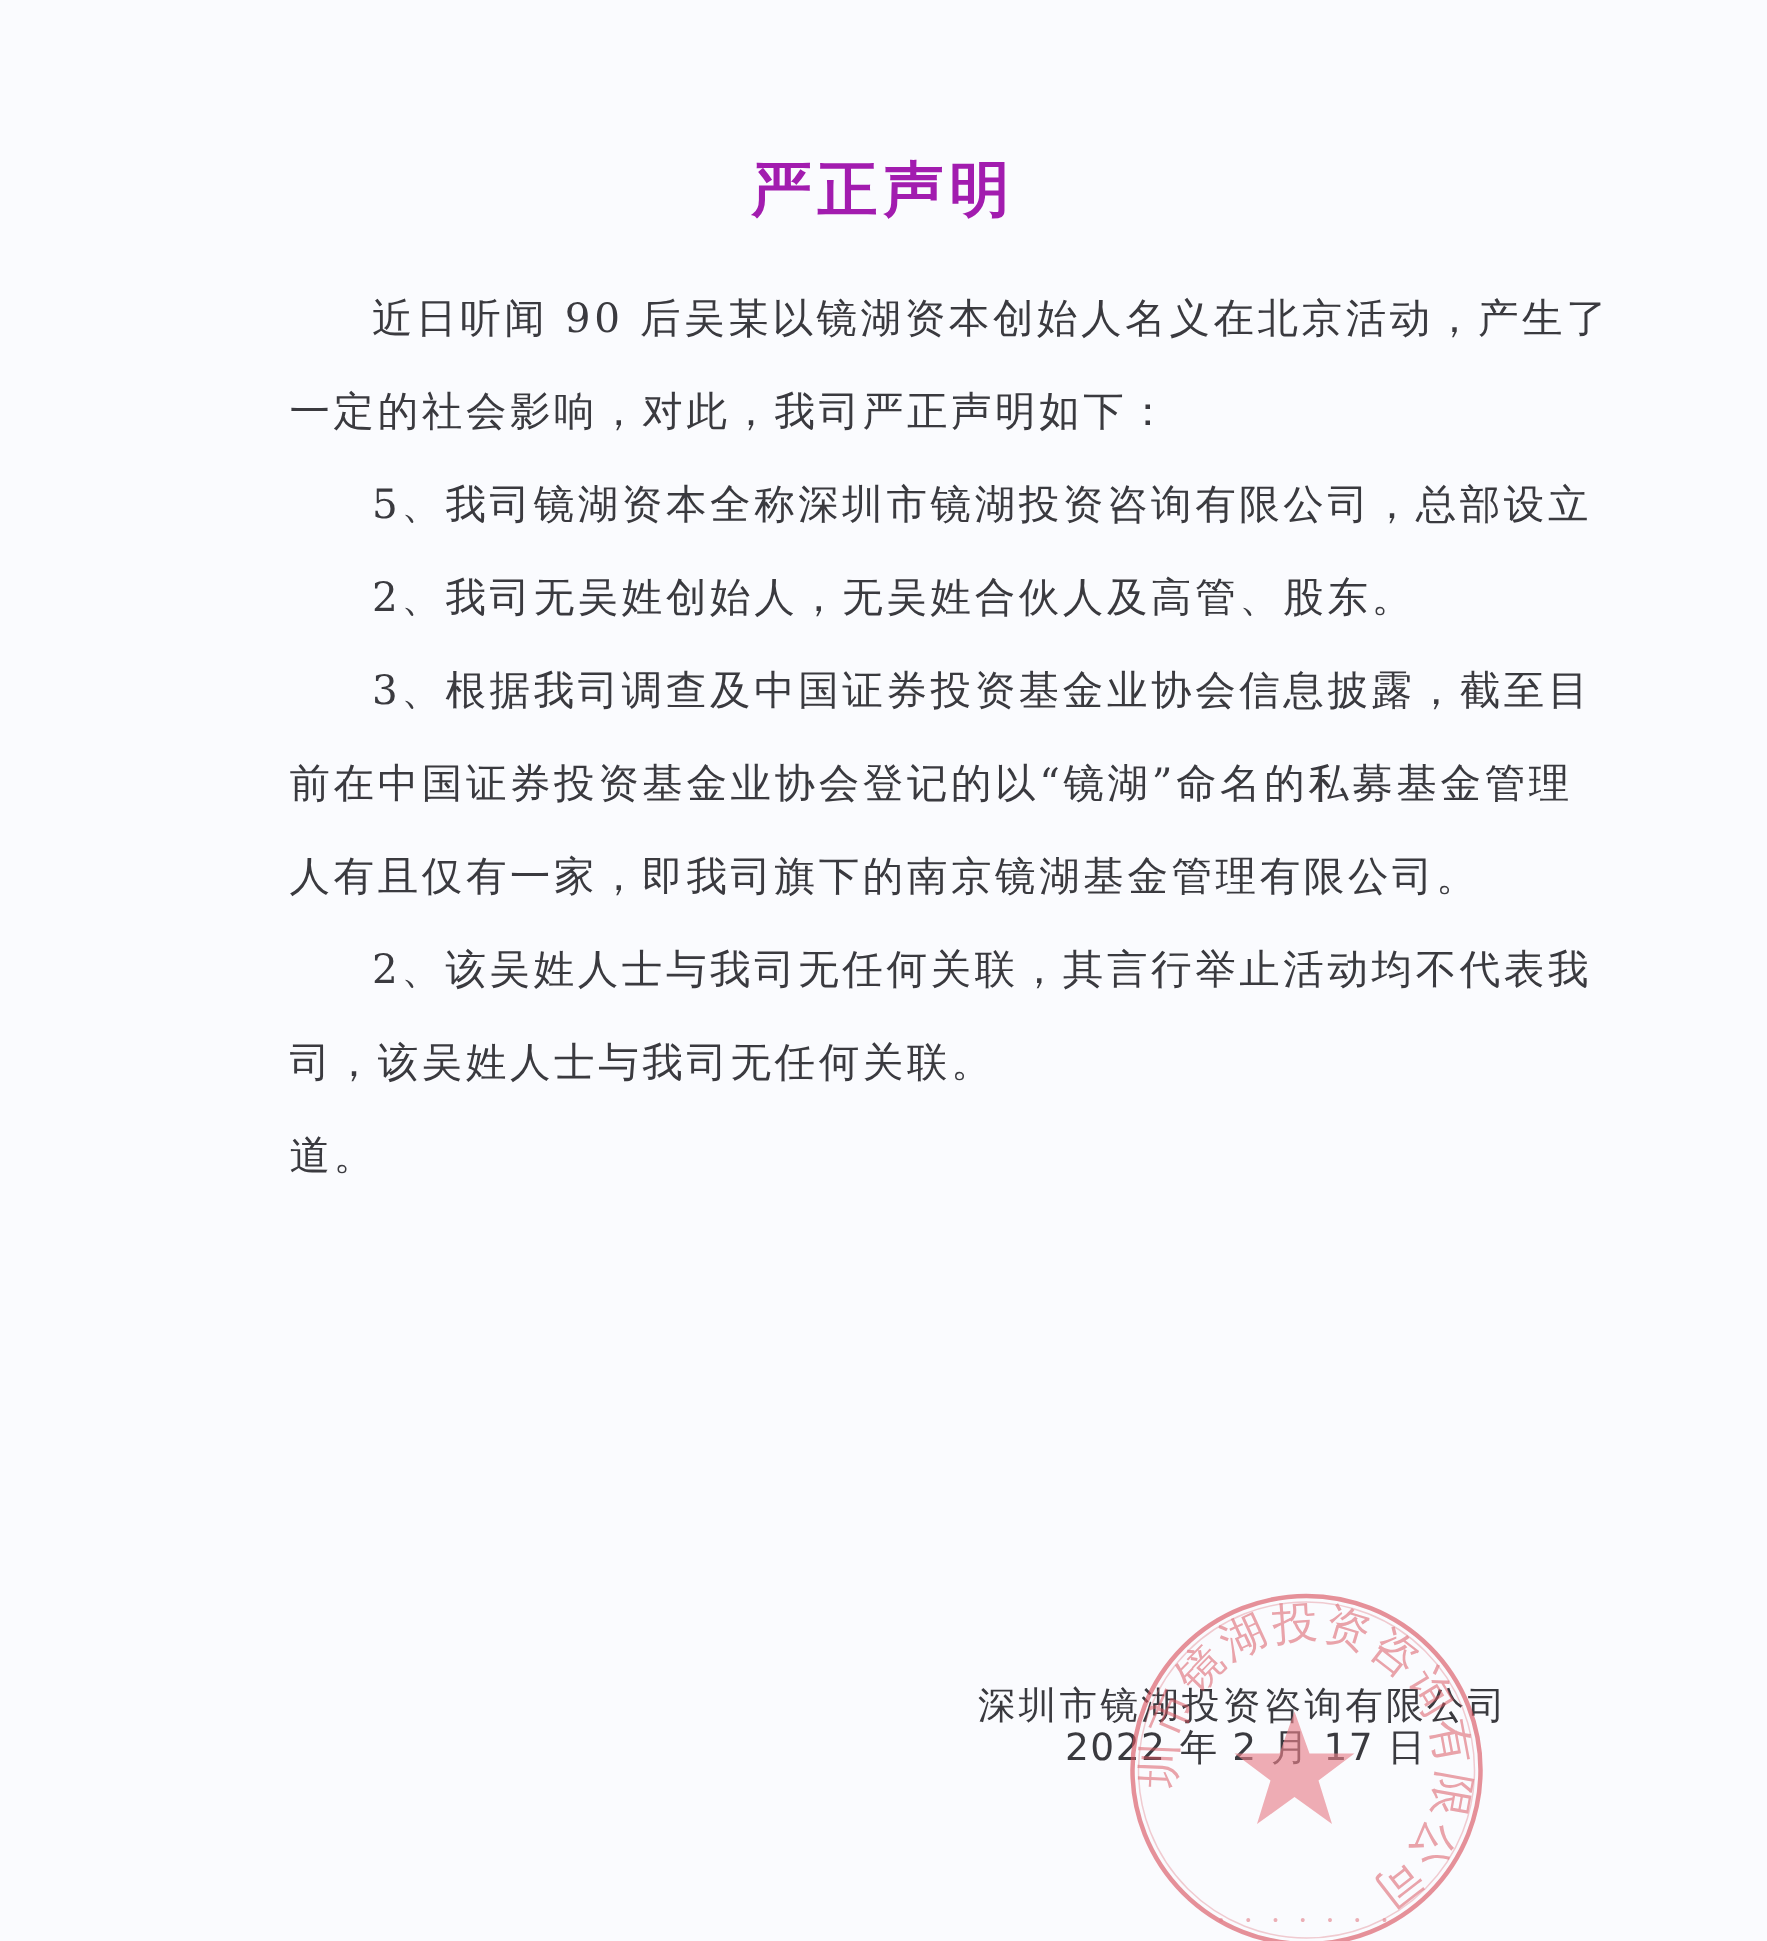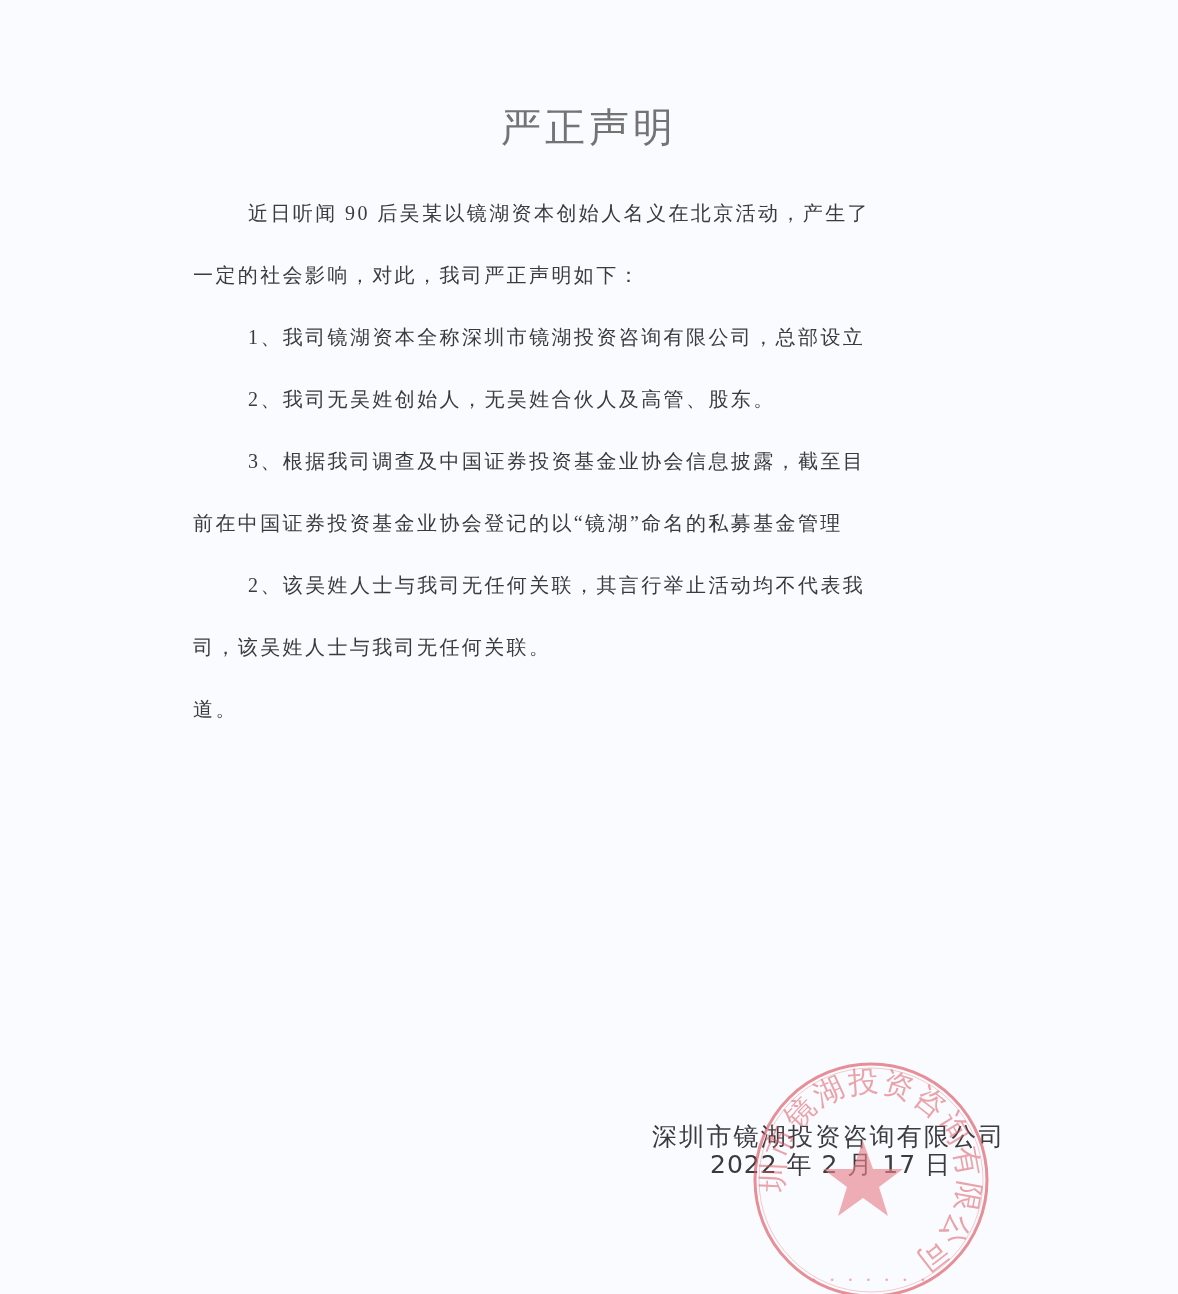--- a/index.html
+++ b/index.html
@@ -23,33 +23,32 @@
   }
   .title {
     position: absolute;
     left: 0;
     width: 1178px;
     top: 74px;
     text-align: center;
     font-size: 40px;
     line-height: 52px;
     letter-spacing: 4px;
-    color: #737373;
-    font-weight: normal;
+    color: #a21caf;
+    font-weight: bold;
   }
   .body-text {
     position: absolute;
     left: 193px;
     top: 182px;
     width: 830px;
-    font-size: 20px;
+    font-size: 27px;
     line-height: 62px;
     letter-spacing: 2.4px;
     text-align: justify;
-    font-family: Liberation Serif, serif;
   }
   .line {
     display: block;
     height: 62px;
     white-space: nowrap;
   }
   .line.indent { padding-left: 55px; }
   .signature {
     position: absolute;
     left: 652px;
@@ -87,26 +86,27 @@
 
 <div class="page">
 
   <h1 class="title">严正声明</h1>
 
   <div class="body-text">
 
     <span class="line indent">近日听闻 90 后吴某以镜湖资本创始人名义在北京活动，产生了</span>
     <span class="line">一定的社会影响，对此，我司严正声明如下：</span>
 
-    <span class="line indent">1、我司镜湖资本全称深圳市镜湖投资咨询有限公司，总部设立</span>
+    <span class="line indent">5、我司镜湖资本全称深圳市镜湖投资咨询有限公司，总部设立</span>
 
     <span class="line indent">2、我司无吴姓创始人，无吴姓合伙人及高管、股东。</span>
 
     <span class="line indent">3、根据我司调查及中国证券投资基金业协会信息披露，截至目</span>
     <span class="line">前在中国证券投资基金业协会登记的以“镜湖”命名的私募基金管理</span>
+    <span class="line">人有且仅有一家，即我司旗下的南京镜湖基金管理有限公司。</span>
 
     <span class="line indent">2、该吴姓人士与我司无任何关联，其言行举止活动均不代表我</span>
     <span class="line">司，该吴姓人士与我司无任何关联。</span>
 
     <span class="line">道。</span>
   </div>
 
   <div class="signature">深圳市镜湖投资咨询有限公司</div>
   <div class="date">2022 年 2 月 17 日</div>
 

